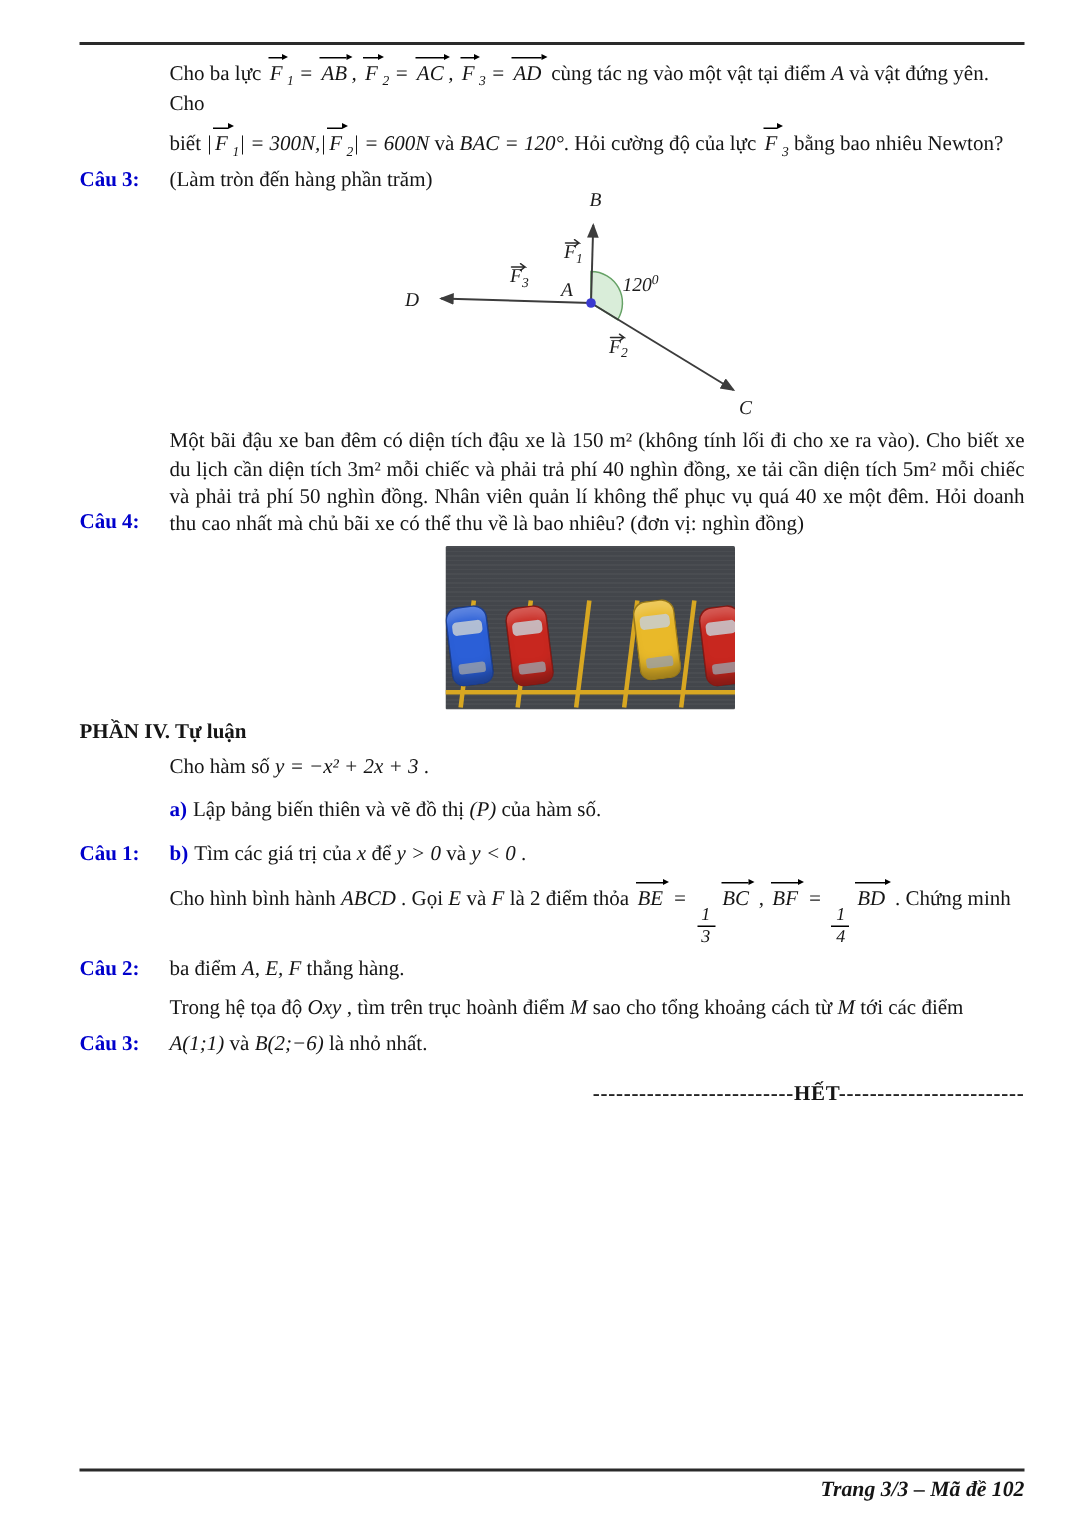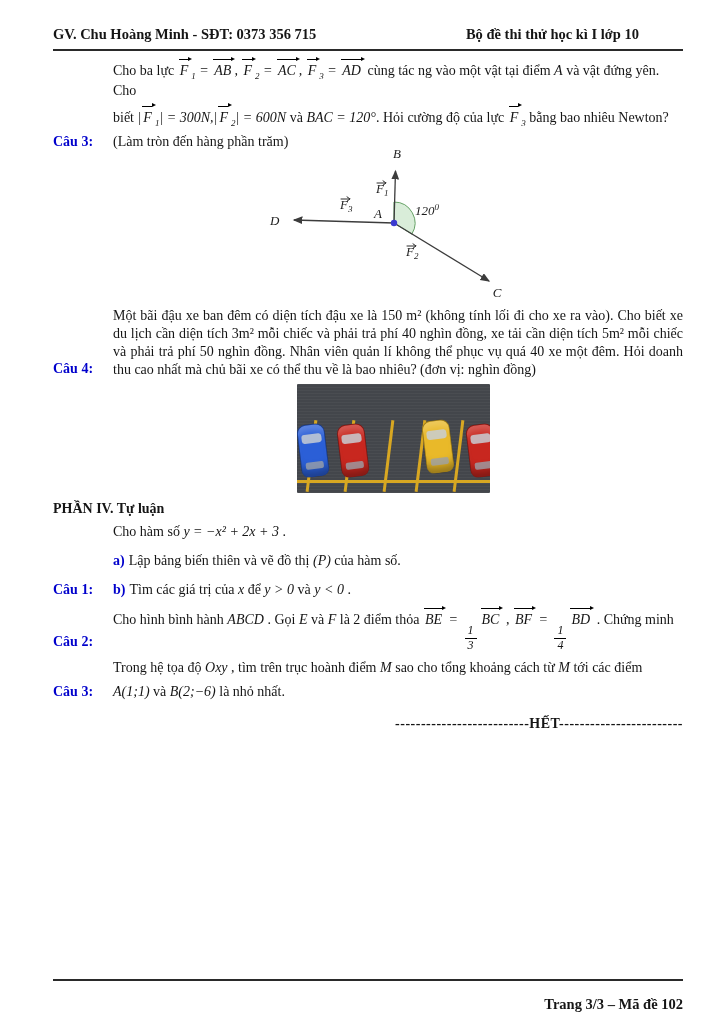--- a/index.html
+++ b/index.html
@@ -76,31 +76,27 @@
   .part-heading{font-weight:bold;margin-top:6px;}
   .subrow{margin-top:9px;}
   .sublabel{font-weight:bold;color:var(--label_blue);margin-right:4px;}
   .gap2{margin-top:2px;}
   .gap4{margin-top:4px;}
   .gap6{margin-top:6px;}
   .gap8{margin-top:8px;}
   .het{font-weight:bold;text-align:right;margin-top:12px;letter-spacing:.5px;}
   
   .footer{position:absolute;left:53px;right:41px;top:979px;border-top:2px solid #2a2a2a;
-    text-align:right;font-weight:bold;padding-top:13px;font-size:14.5px;}
+    text-align:right;font-weight:bold;padding-top:2px;font-size:14.5px;font-style:italic;}
 </style>
 </head>
 <body>
 
 <div class="page">
 
-  <div class="hdr">
-    <span class="left">GV. Chu Hoàng Minh - SĐT: 0373 356 715</span>
-    <span class="right">Bộ đề thi thử học kì I lớp 10</span>
-  </div>
   <div class="rule"></div>
 
   <div class="qrow gap8">
     <span class="qlabel">Câu 3:</span>
     <div class="qbody">
       <span class="line">
         <span>Cho ba lực </span><span class="vec">F</span><sub>1</sub><span class="m"> = </span><span class="vec">AB</span><span class="m">, </span><span class="vec">F</span><sub>2</sub><span class="m"> = </span><span class="vec">AC</span><span class="m">, </span><span class="vec">F</span><sub>3</sub><span class="m"> = </span><span class="vec">AD</span><span> cùng tác ng vào một vật tại điểm </span><span class="it">A</span><span> và vật đứng yên. Cho</span>
       </span>
       <span class="line gap4">
         <span>biết </span><span class="m">|</span><span class="vec">F</span><sub>1</sub><span class="m">|</span><span class="m"> = 300N,</span><span class="m">|</span><span class="vec">F</span><sub>2</sub><span class="m">|</span><span class="m"> = 600N</span><span> và </span><span class="m">BAC = 120°</span><span>. Hỏi cường độ của lực </span><span class="vec">F</span><sub>3</sub><span> bằng bao nhiêu Newton?</span>
@@ -184,20 +180,23 @@
     <div class="qbody">
       <span class="line">
         <span>Cho hình bình hành </span><span class="m">ABCD</span><span> . Gọi </span><span class="m">E</span><span> và </span><span class="m">F</span><span> là 2 điểm thỏa </span><span class="vec">BE</span><span class="m"> = </span><span class="frac">
             <span class="num">1</span>
             <span class="den">3</span>
           </span><span class="vec">BC</span><span> , </span><span class="vec">BF</span><span class="m"> = </span><span class="frac">
             <span class="num">1</span>
             <span class="den">4</span>
           </span><span class="vec">BD</span><span> . Chứng minh</span>
       </span>
+      <span class="line gap6">
+        <span>ba điểm </span><span class="m">A, E, F</span><span> thẳng hàng.</span>
+      </span>
     </div>
   </div>
 
   <div class="qrow gap6">
     <span class="qlabel">Câu 3:</span>
     <div class="qbody">
       <span class="line">
         <span>Trong hệ tọa độ </span><span class="m">Oxy</span><span> , tìm trên trục hoành điểm </span><span class="m">M</span><span> sao cho tổng khoảng cách từ </span><span class="m">M</span><span> tới các điểm</span>
       </span>
       <span class="line gap4">

